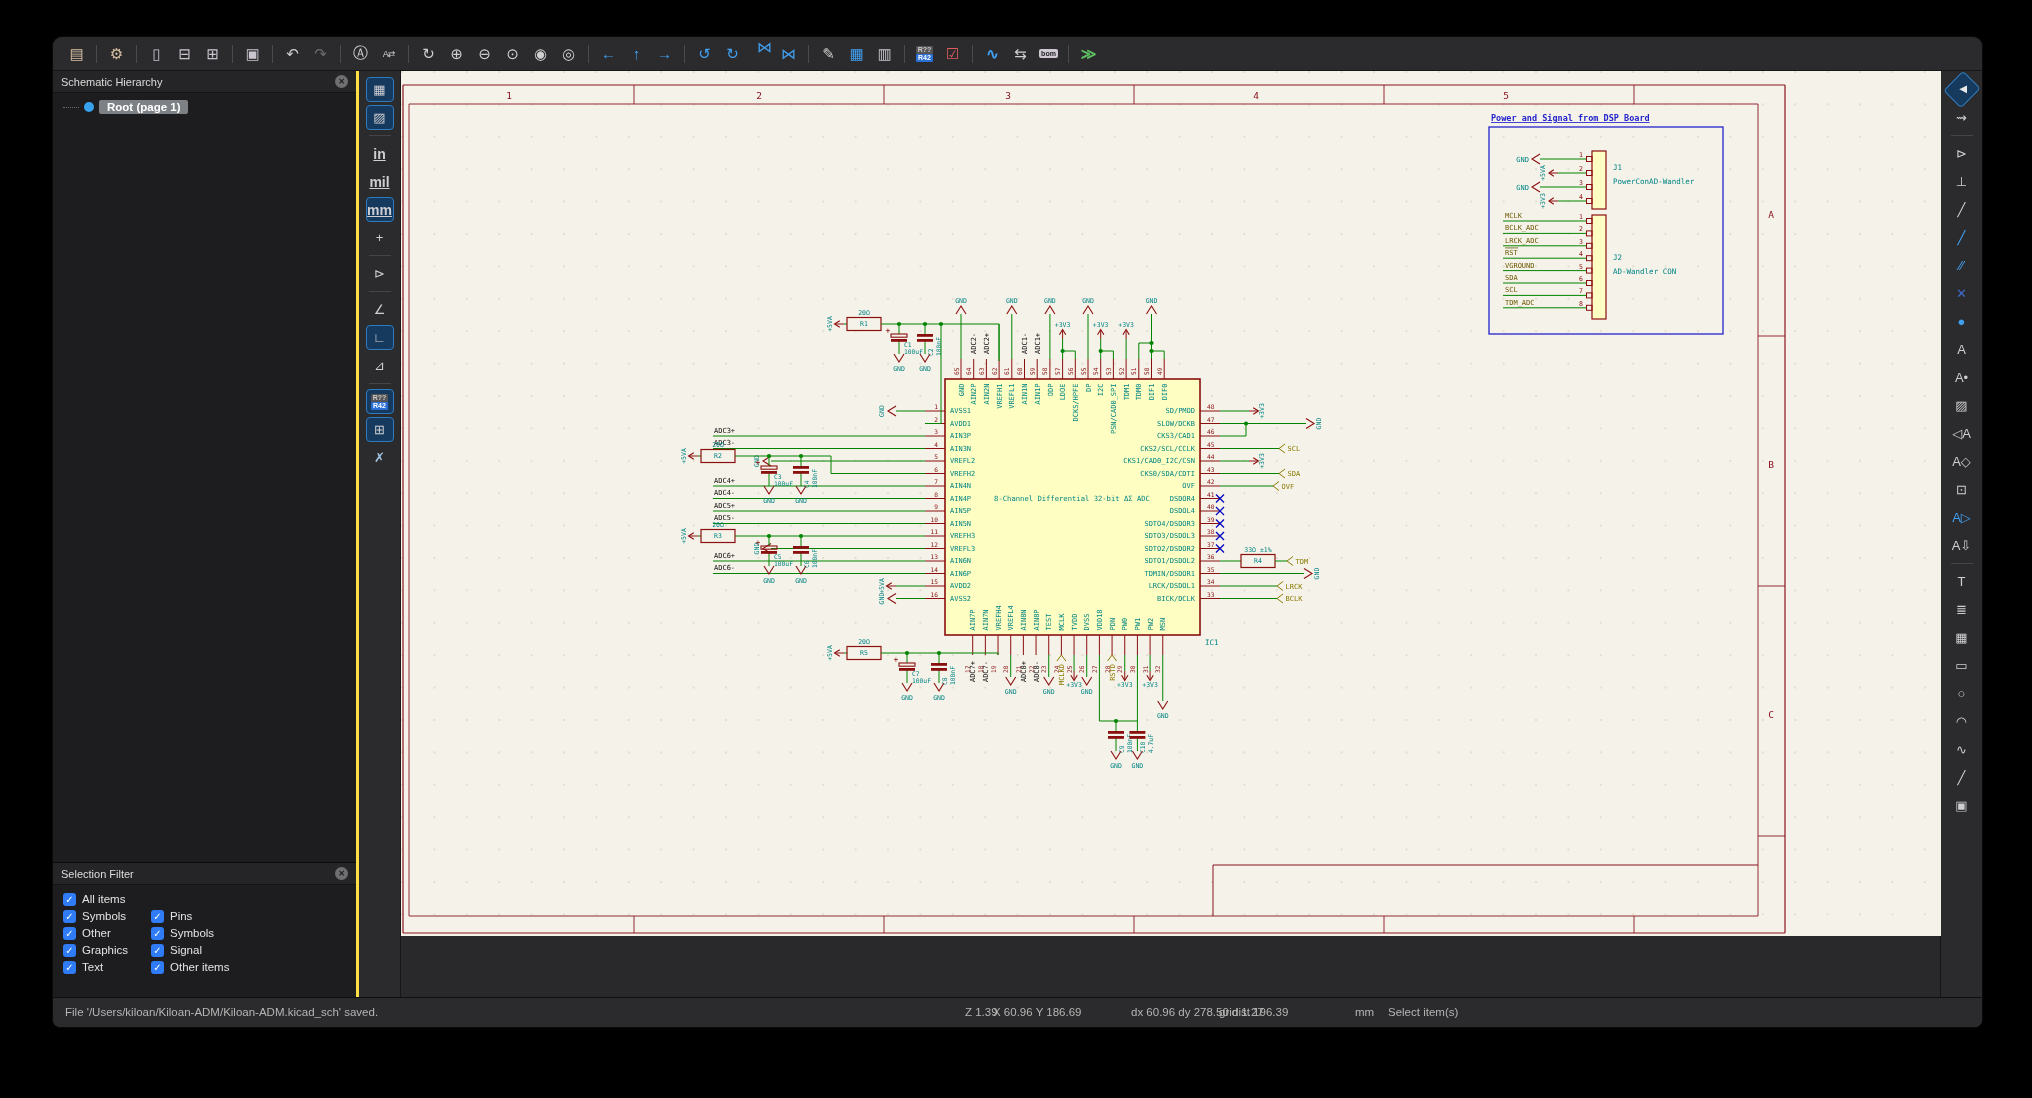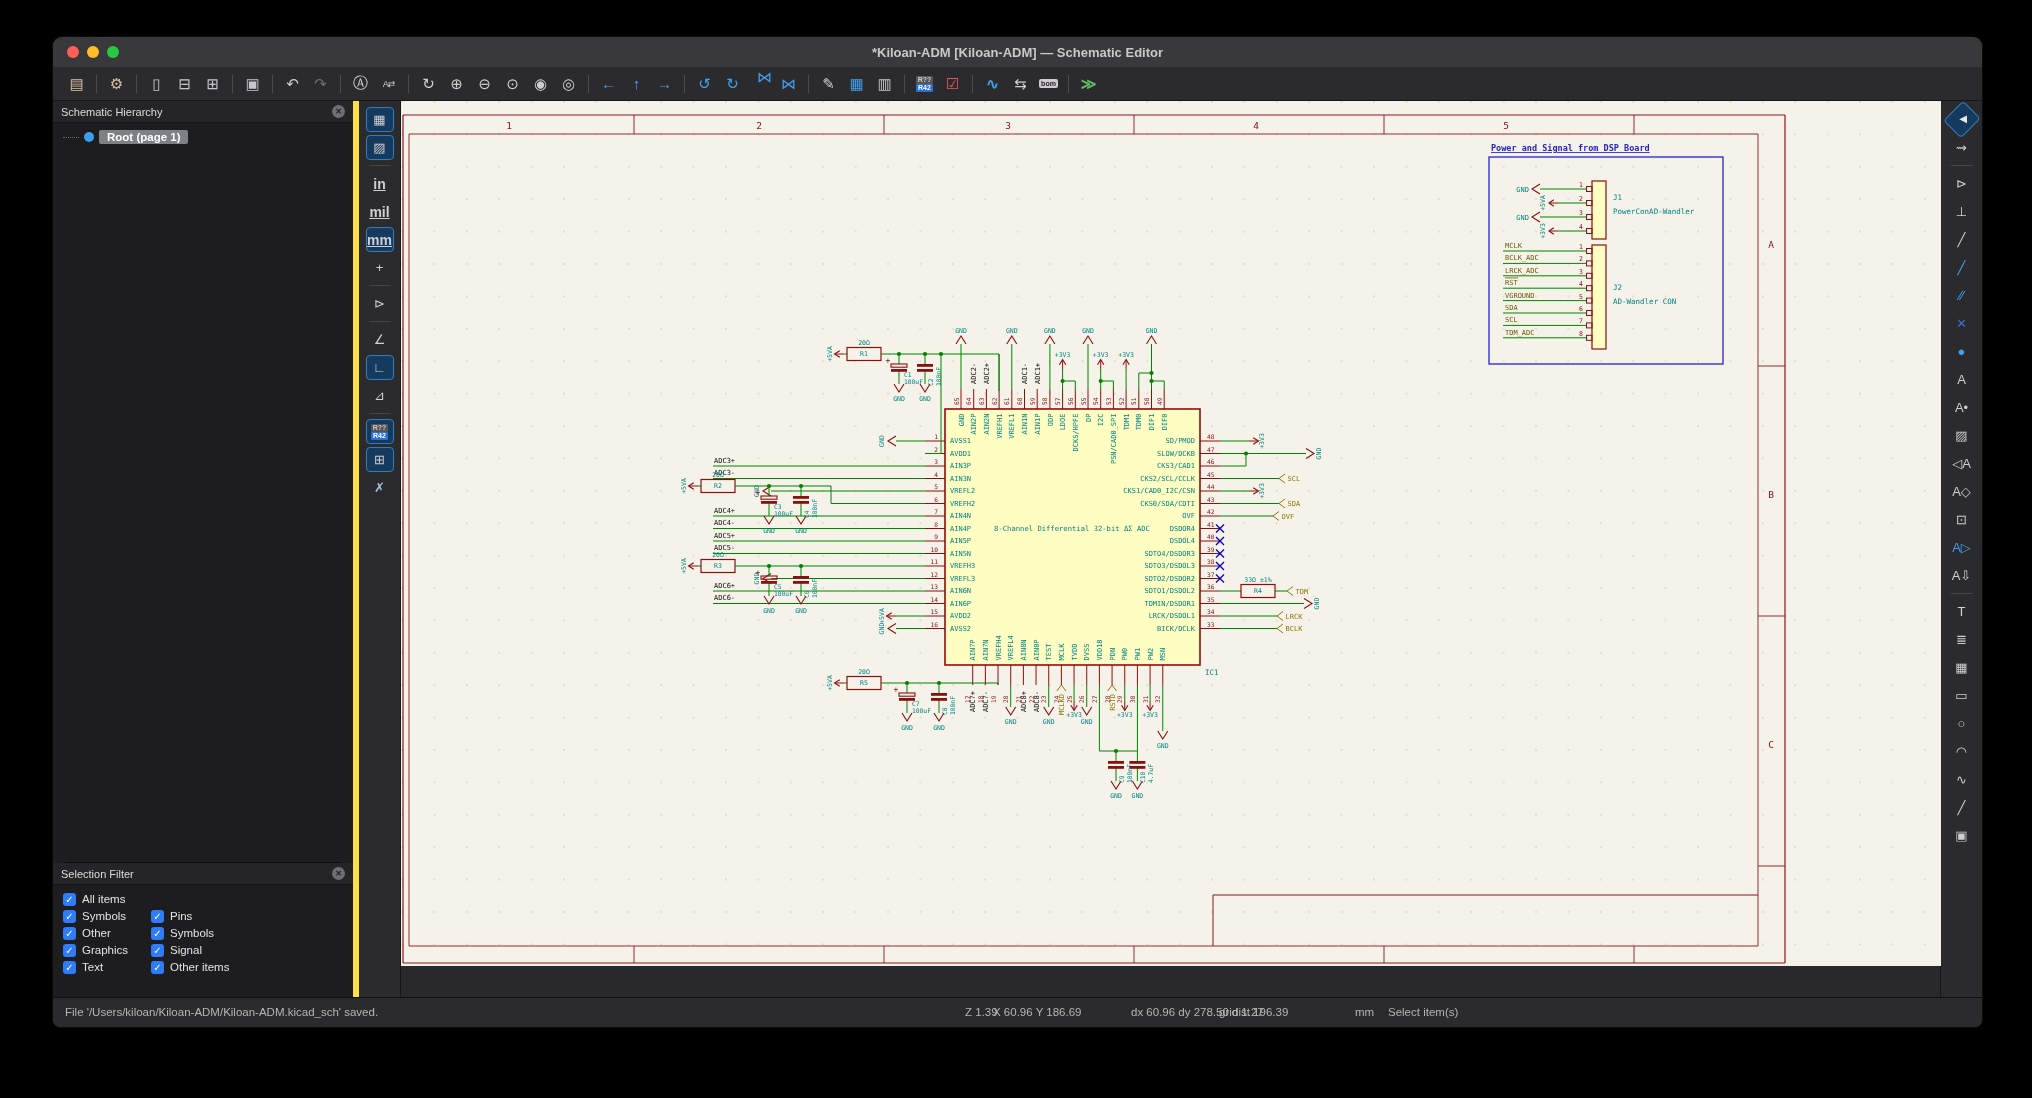--- a/index.html
+++ b/index.html
@@ -14,29 +14,29 @@
   .tb-btn.sm { font-size:9px; letter-spacing:-1px; }
   .tb-btn.bold { font-weight:bold; }
   .tb-sep { width:1px; height:18px; background:#4b4b4d; margin:0 5px; flex:none; }
   .rot90 { transform:rotate(90deg); display:inline-block; }
   .rotneg45 { transform:rotate(-45deg); display:inline-block; }
   .ann-icon { display:flex; flex-direction:column; line-height:8px; font-size:7px; font-weight:bold; align-items:center; }
   .ann-icon .a1 { color:#cccccc; background:#555557; padding:0 2px; border-radius:1px; }
   .ann-icon .a2 { color:#fff; background:#2a6fd4; padding:0 2px; border-radius:1px; }
   .bom-icon { font-size:7px; font-weight:bold; color:#1d1d1f; background:#cfc9d4; border-radius:2px; padding:1px 2px; }
   .main { flex:1; display:flex; min-height:0; }
-  .left-panel { width:306px; flex:none; background:#1d1d1f; border-right:6px solid #fde047; display:flex; flex-direction:column; }
+  .left-panel { width:306px; flex:none; background:#1d1d1f; border-right:3px solid #fde047; display:flex; flex-direction:column; }
   .panel-hdr { height:22px; background:#252527; display:flex; align-items:center; justify-content:space-between; padding:0 8px; font-size:11px; color:#dcdcdc; flex:none; border-bottom:1px solid #141416; }
   .close-btn { width:13px; height:13px; border-radius:50%; background:#6f6f72; color:#1d1d1f; font-size:8px; line-height:13px; text-align:center; font-weight:bold; }
   .tree { flex:1; padding:7px 0 0 10px; }
   .tree-item { display:flex; align-items:center; gap:5px; font-size:11.5px; color:#ffffff; }
   .tree-dots { width:16px; border-top:1px dotted #6a6a6c; }
   .tree-dot { width:10px; height:10px; border-radius:50%; background:#38a1ee; flex:none; }
   .tree-label { background:#7d8186; border-radius:2px; padding:1px 8px; font-weight:bold; }
-  .filter { height:135px; flex:none; border-top:1px solid #0a0a0a; display:flex; flex-direction:column;border-radius:16px; }
+  .filter { height:135px; flex:none; border-top:1px solid #0a0a0a; display:flex; flex-direction:column; }
   .filter-body { padding:7px 10px; display:grid; grid-template-columns:88px 1fr; row-gap:3px; }
   .cb { display:flex; align-items:center; gap:6px; font-size:11.5px; color:#e3e3e3; height:14px; }
   .cb .box { width:13px; height:13px; border-radius:3px; background:#2f7cf6; color:#fff; font-size:10px; line-height:13px; text-align:center; flex:none; }
   .side-toolbar { width:42px; flex:none; background:#2b2b2d; display:flex; flex-direction:column; align-items:center; padding-top:6px; gap:3px; }
   .side-toolbar.left { border-right:1px solid #161618; }
   .side-toolbar.right { border-left:1px solid #161618; }
   .st-btn { width:28px; height:25px; display:flex; align-items:center; justify-content:center; font-size:13px; color:#cfcfd2; border:1px solid transparent; border-radius:4px; flex:none; }
   .st-btn.sel { background:#163a5e; border-color:#2f7cc0; }
   .st-btn.txt { font-size:14px; font-weight:bold; text-decoration:underline; }
   .st-sep { width:22px; height:1px; background:#454547; margin:2px 0; flex:none; }
@@ -45,28 +45,20 @@
   .canvas svg { position:absolute; left:0; top:0; }
   .canvas svg text { font-family:"DejaVu Sans Mono",monospace; }
   .canvas-bottom { flex:1; background:#29292b; }
   .statusbar { height:30px; flex:none; background:#2b2b2d; border-top:1px solid #0f0f11; position:relative; font-size:11.5px; color:#b5b5b5; }
   .statusbar span { position:absolute; top:8px; white-space:nowrap; }
 </style>
 </head>
 <body>
 
 <div class="window">
-  <div class="titlebar">
-    <div class="lights">
-      <div class="light" style="background: rgb(255, 95, 87);"></div>
-      <div class="light" style="background: rgb(254, 188, 46);"></div>
-      <div class="light" style="background: rgb(40, 200, 64);"></div>
-    </div>
-    <div class="win-title">*Kiloan-ADM [Kiloan-ADM] — Schematic Editor</div>
-  </div>
 
   <div class="toolbar" id="top-toolbar">
       <div class="tb-btn">
         <span style="color: rgb(217, 192, 164);">▤</span>
       </div>
       <div class="tb-sep"></div>
       <div class="tb-btn">
         <span style="color: rgb(217, 192, 164);">⚙</span>
       </div>
       <div class="tb-sep"></div>

